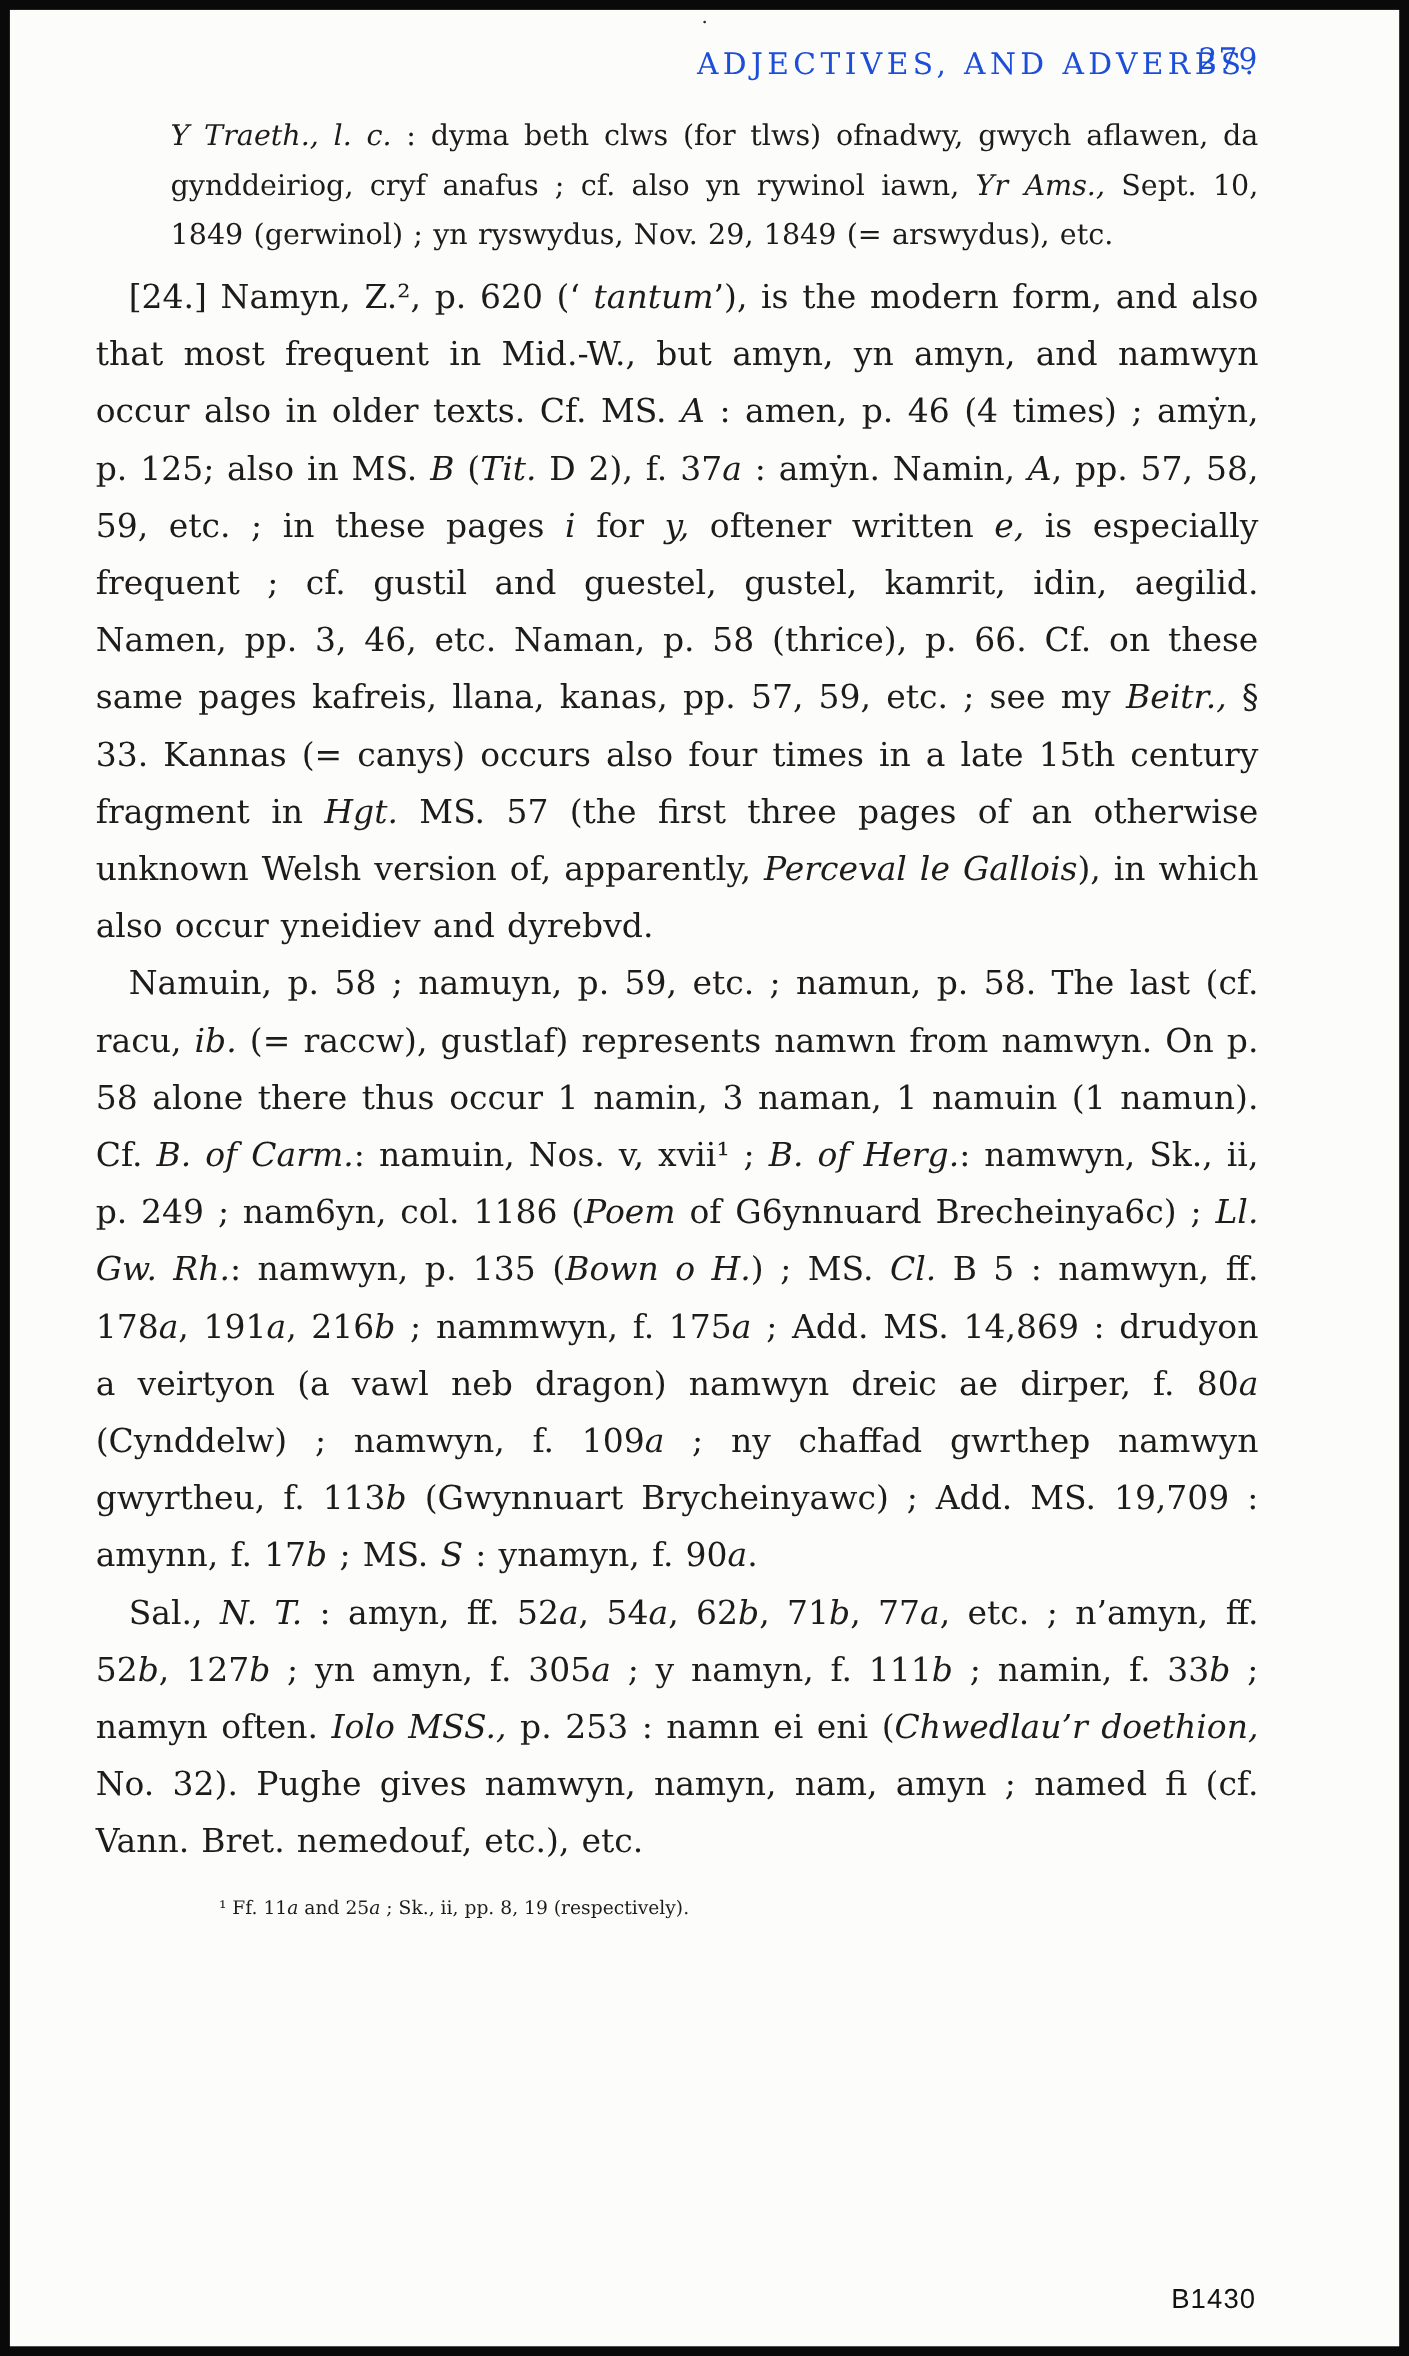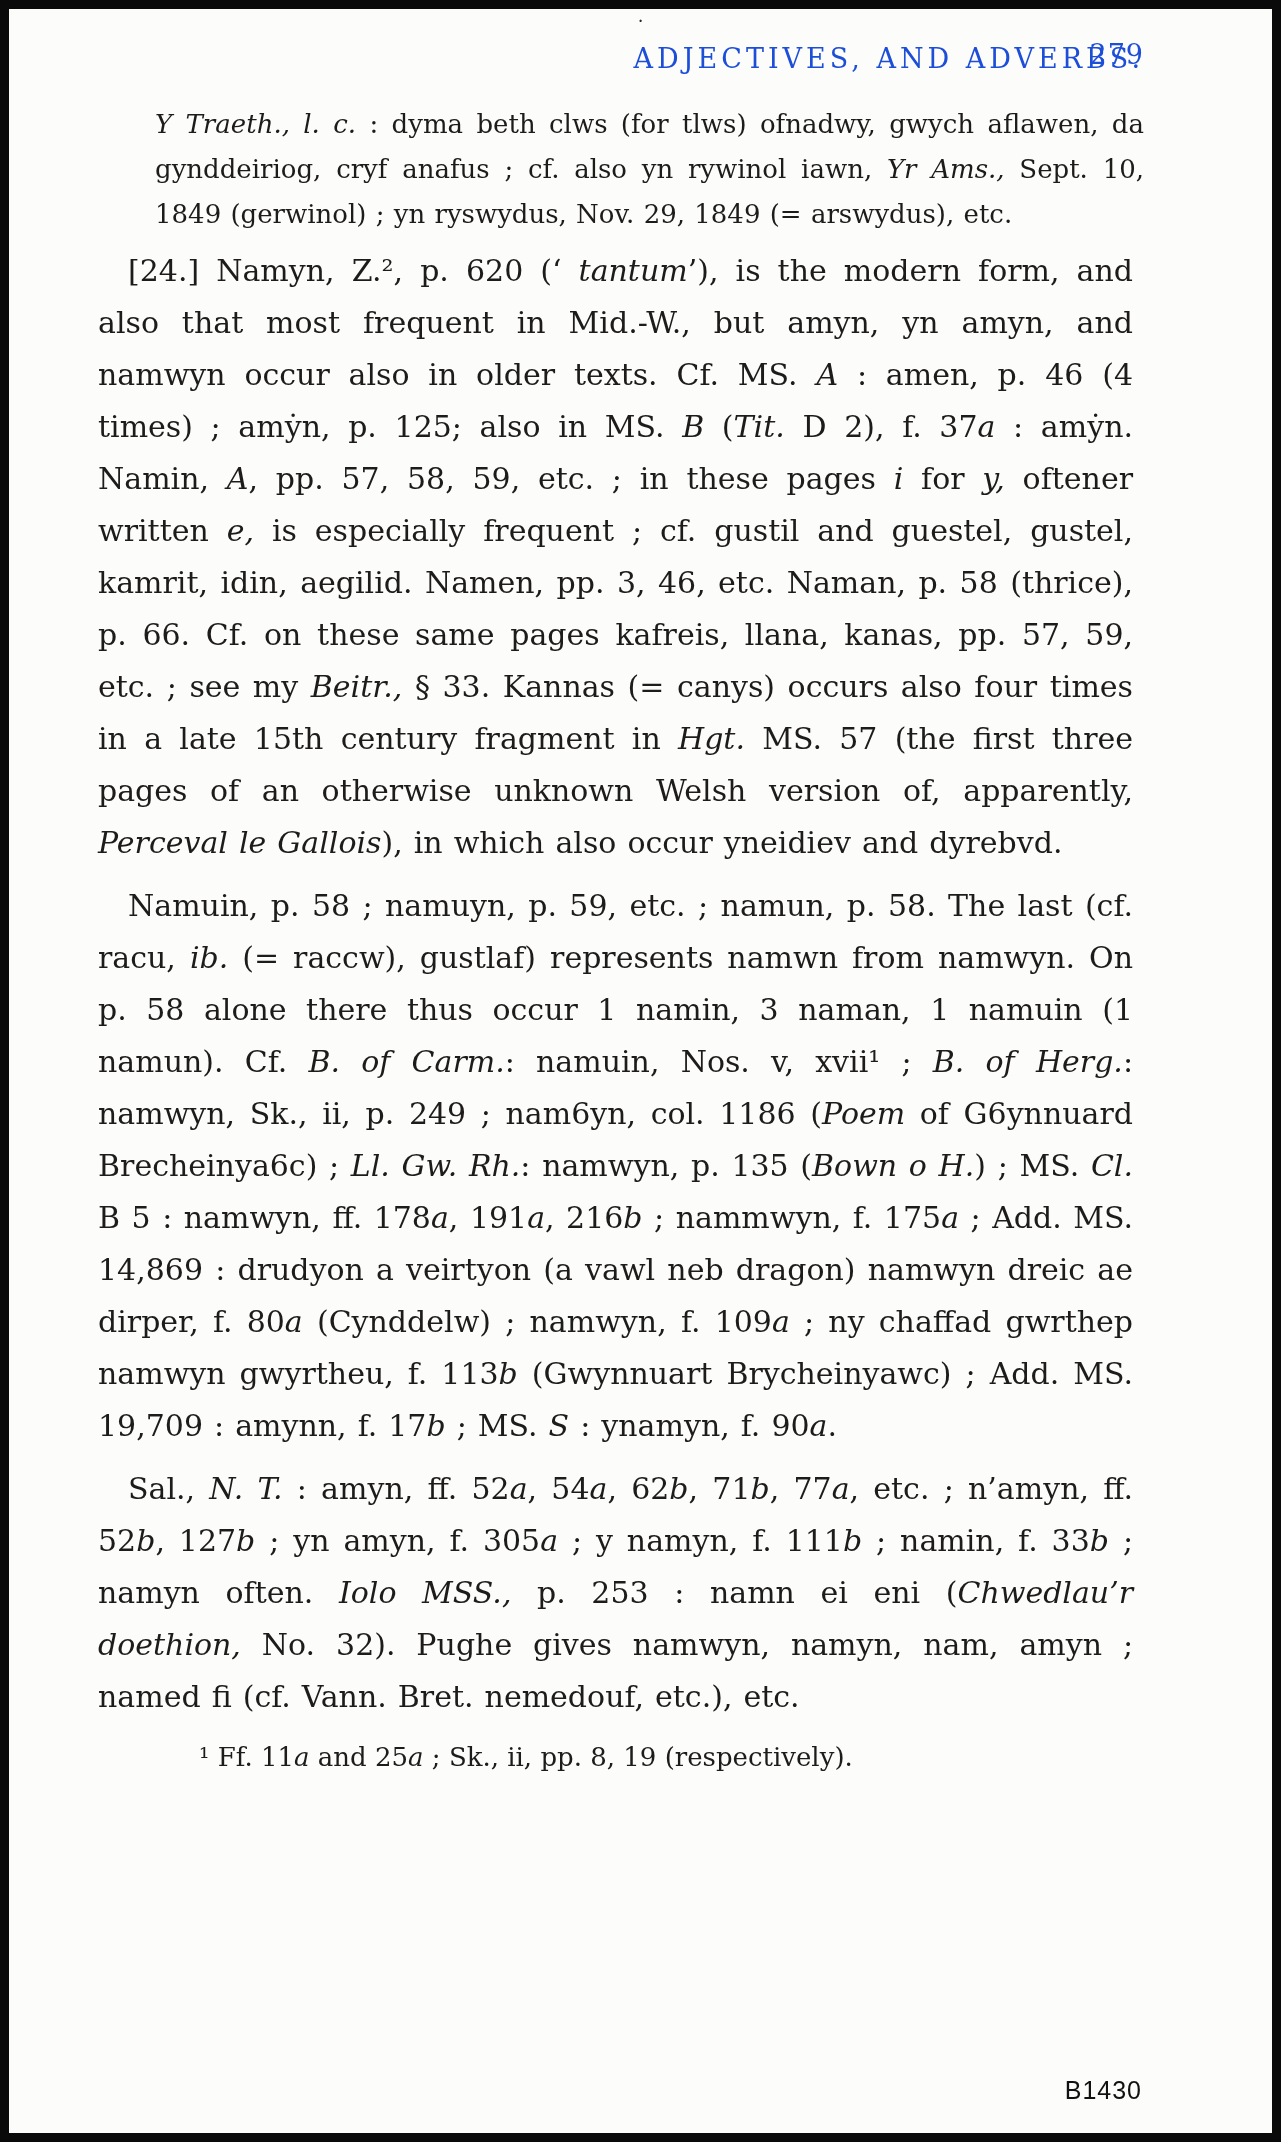--- a/index.html
+++ b/index.html
@@ -52,33 +52,33 @@
     letter-spacing: 1px;
   }
   .small-para {
     margin: 28px 0 4px 68px;
     font-size: 26px;
     line-height: 45px;
     text-align: justify;
     word-spacing: 1px;
   }
   .para {
-    margin: 11px;
+    margin: 0;
     font-size: 30px;
     line-height: 52px;
     text-align: justify;
     text-indent: 30px;
     word-spacing: 1.5px;
   }
   .para.first {
     margin-top: 8px;
   }
   .footnote {
     margin: 14px 0 0 112px;
-    font-size: 26px;
+    font-size: 17px;
     line-height: 40px;
   }
   .catalog {
     position: absolute;
     right: 130px;
     bottom: 28px;
     font-family: "Liberation Sans", sans-serif;
     font-size: 25px;
     letter-spacing: 1px;
     color: #111;

